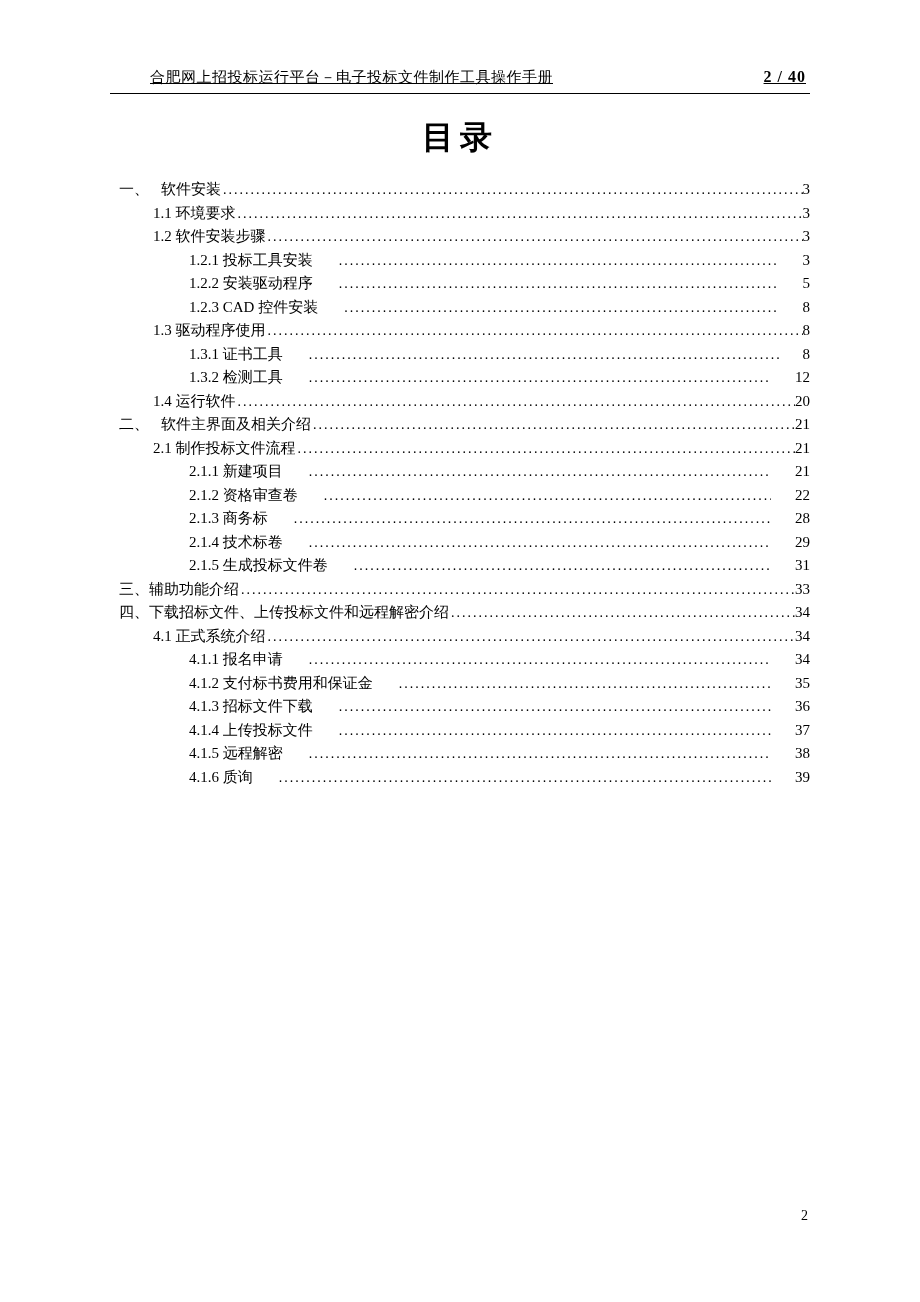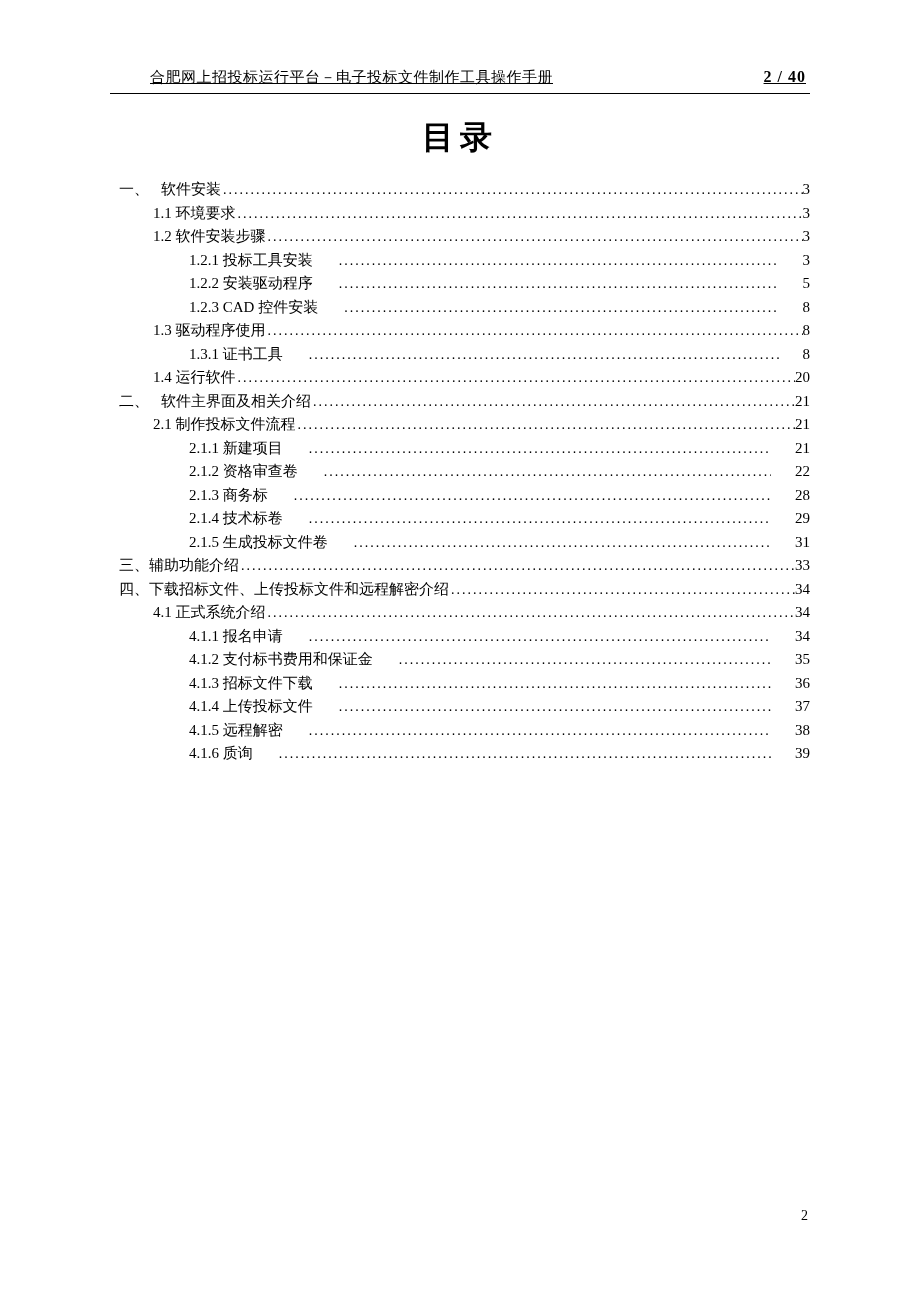--- a/index.html
+++ b/index.html
@@ -110,20 +110,25 @@
       <div class="toc-line level-1">
         <span class="toc-label"><span class="toc-prefix">1.3</span><span> 驱动程序使用</span></span>
         <span class="toc-dots"></span>
         <span class="toc-page">8</span>
       </div>
       <div class="toc-line level-2">
         <span class="toc-label"><span class="toc-prefix">1.3.1</span><span> 证书工具</span></span>
         <span class="toc-dots"></span>
         <span class="toc-page">8</span>
       </div>
+      <div class="toc-line level-2">
+        <span class="toc-label"><span class="toc-prefix">1.3.2</span><span> 检测工具</span></span>
+        <span class="toc-dots"></span>
+        <span class="toc-page">12</span>
+      </div>
       <div class="toc-line level-1">
         <span class="toc-label"><span class="toc-prefix">1.4</span><span> 运行软件</span></span>
         <span class="toc-dots"></span>
         <span class="toc-page">20</span>
       </div>
       <div class="toc-line level-0">
         <span class="toc-label"><span class="toc-prefix" style="margin-right: 12px;">二、</span><span>软件主界面及相关介绍</span></span>
         <span class="toc-dots"></span>
         <span class="toc-page">21</span>
       </div>

